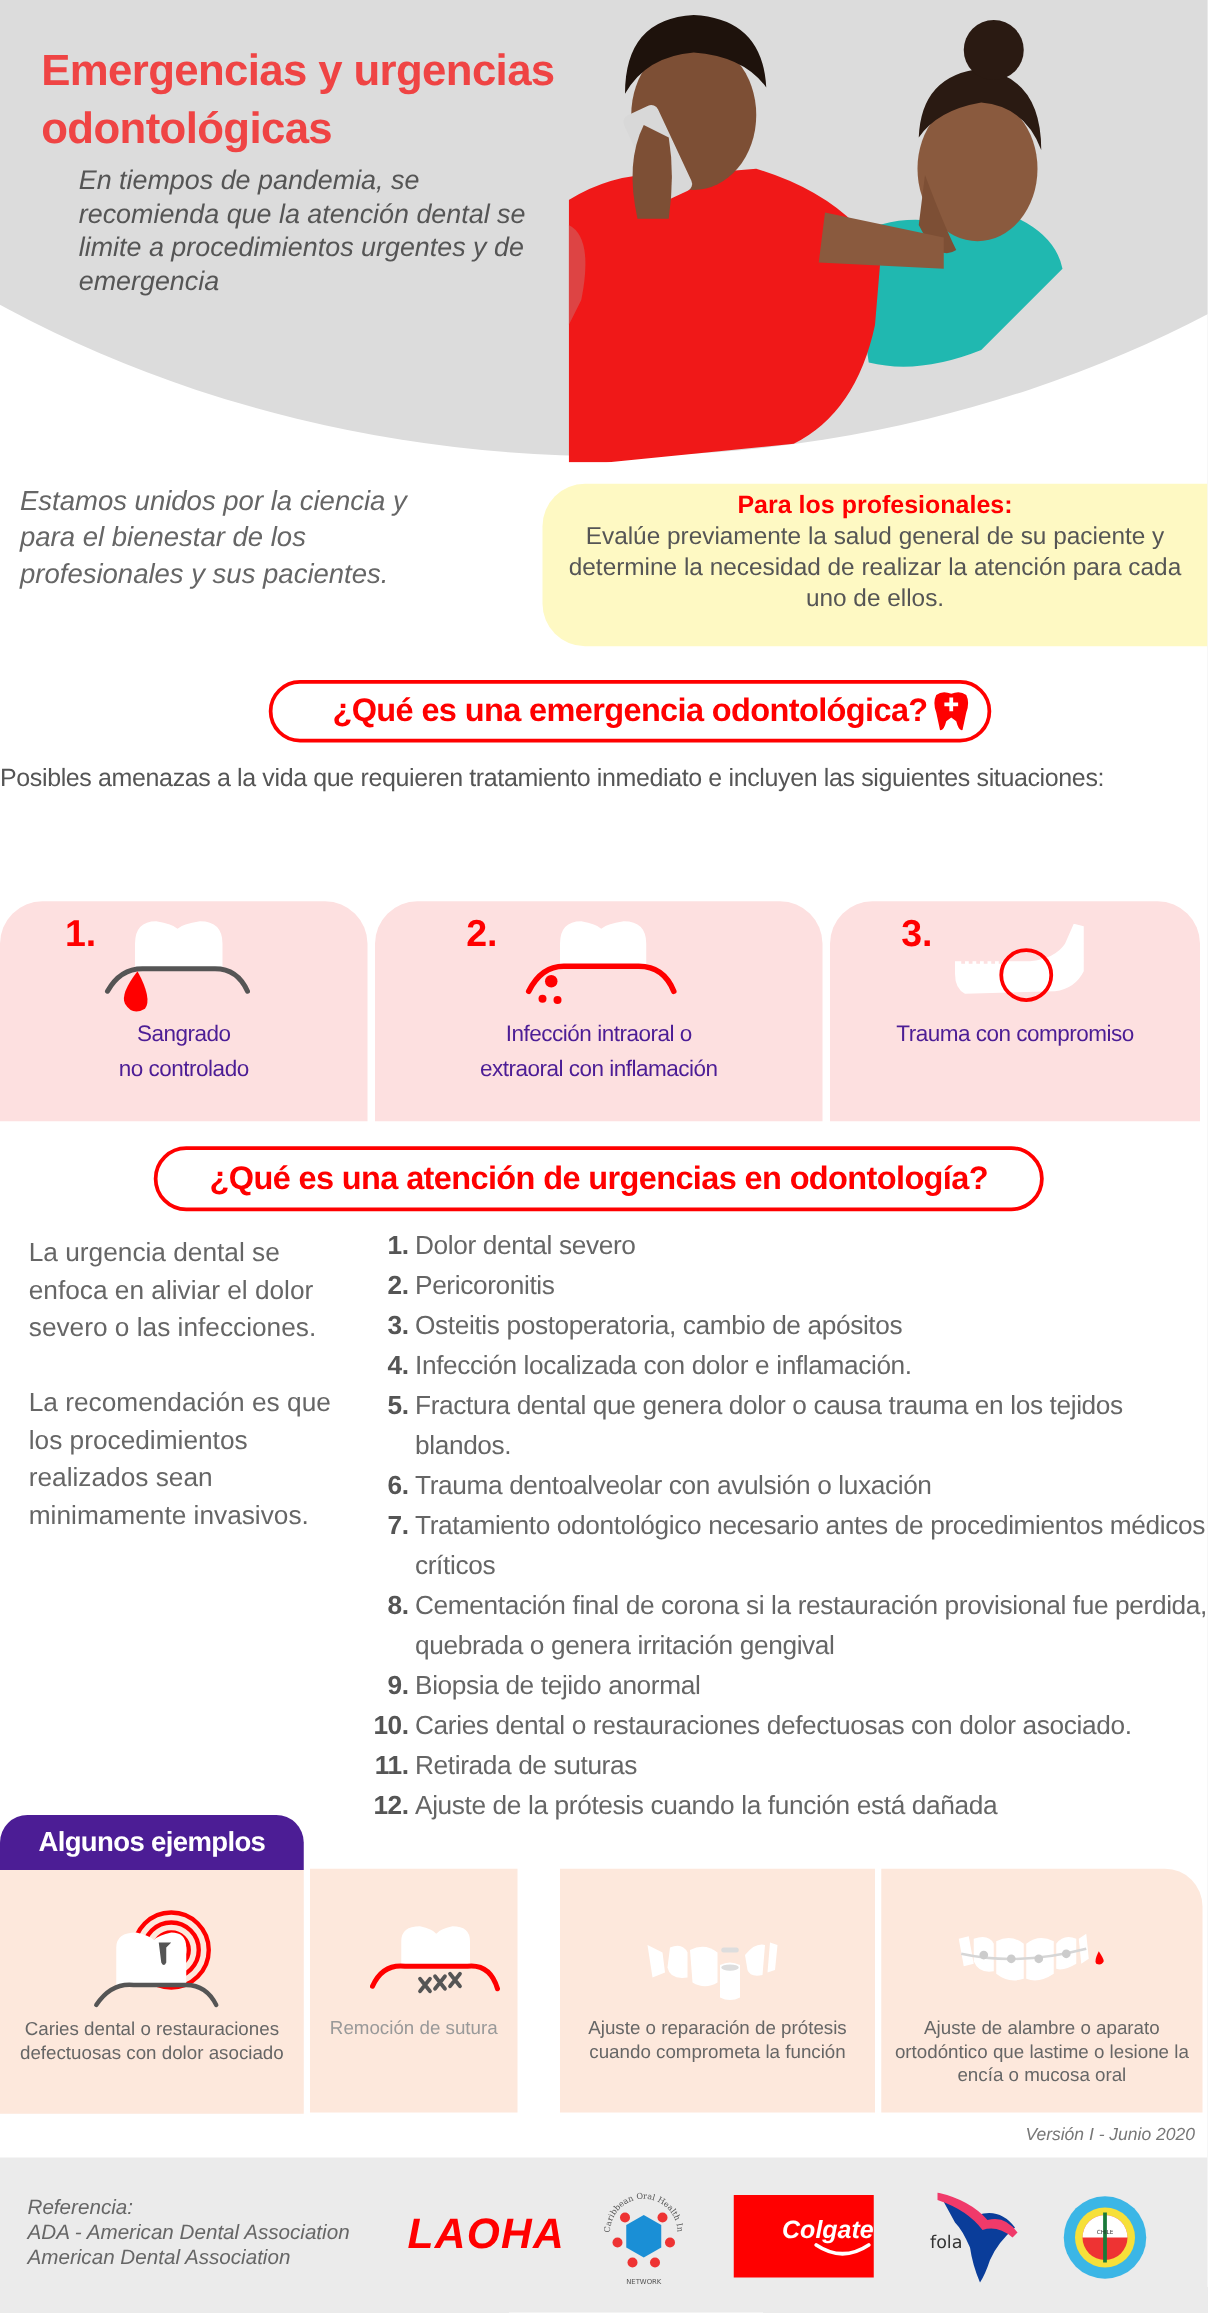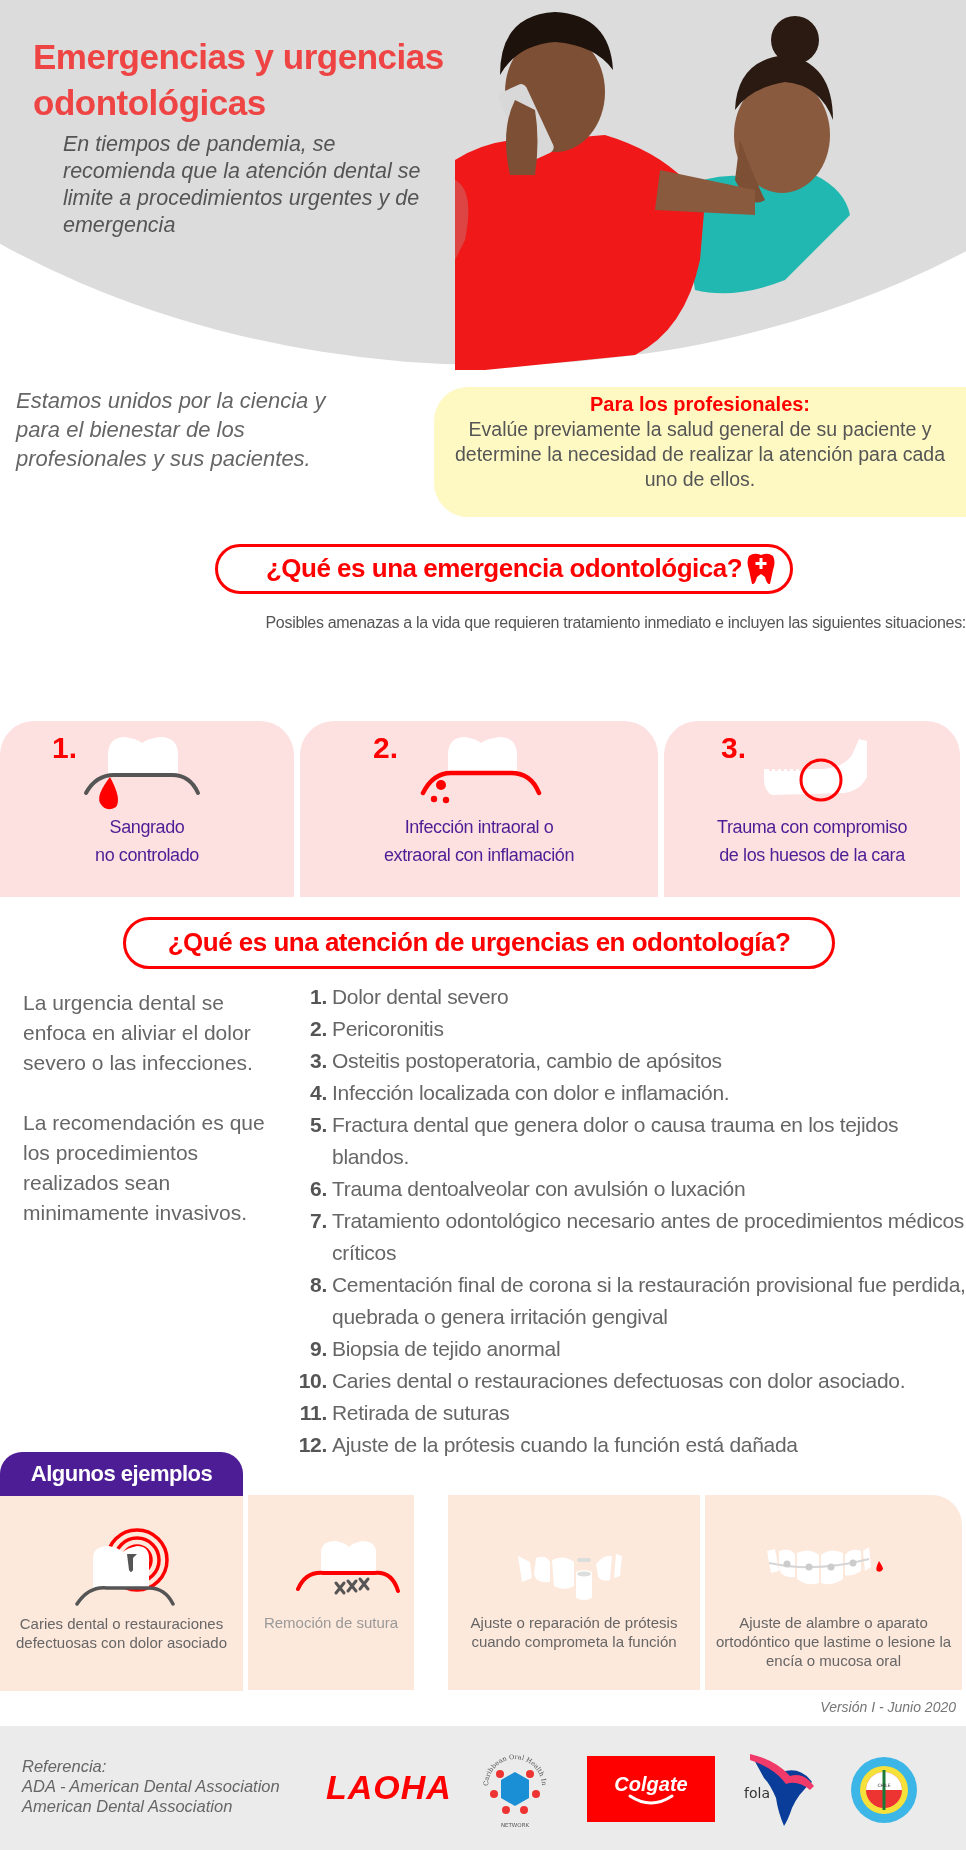--- a/index.html
+++ b/index.html
@@ -19,21 +19,21 @@
 #prof-box{left:434px;top:387px;width:532px;height:130px;background:#fef9c3;border-radius:34px 0 0 34px;text-align:center;padding-top:5px}
 #prof-box .h{color:#f00;font-weight:bold;font-size:20px;line-height:25px}
 #prof-box .t{font-size:19.5px;line-height:25px;color:#555;padding:0 20px}
 
 
 .pill{position:absolute;border:3.5px solid #f00;border-radius:26px;color:#f00;font-weight:bold;text-align:center;background:#fff}
 #pill1{left:215px;top:544px;width:578px;height:50px;font-size:26px;line-height:43px;letter-spacing:-0.5px}
 #pill1 .tooth{position:absolute;right:14px;top:5px;width:30px;height:34px}
 #pill2{left:123px;top:917px;width:712px;height:52px;font-size:26px;line-height:45px;letter-spacing:-0.5px}
 
-#posibles{left:0;top:609px;width:966px;text-align:right;font-size:16px;line-height:28px;color:#555;letter-spacing:-0.3px}
+#posibles{left:0;top:609px;width:966px;text-align:left;font-size:20px;line-height:28px;color:#555;letter-spacing:-0.3px}
 
 
 .ecard{position:absolute;top:721px;height:176px;background:#fde0e0;border-radius:34px 34px 0 0;text-align:center}
 #ec1{left:0;width:294px}
 #ec2{left:300px;width:358px}
 #ec3{left:664px;width:296px}
 .ecard .num{position:absolute;top:10px;font-size:30px;font-weight:bold;color:#f00}
 .ecard .lbl{position:absolute;left:0;right:0;top:92px;font-size:18px;line-height:28px;color:#4c1d95;letter-spacing:-0.4px}
 .ecard svg{position:absolute}
 
@@ -55,21 +55,21 @@
 .xcard .lbl{position:absolute;left:0;right:0;top:118px;text-align:center;font-size:15px;line-height:19px;color:#666;padding:0 8px}
 .xcard svg{position:absolute}
 #xc2 .lbl{color:#999}
 
 #version{right:10px;top:1699px;font-size:14px;font-style:italic;color:#777}
 
 
 #footer{left:0;top:1726px;width:966px;height:124px;background:#ebebeb}
 #ref{left:22px;top:1756px;font-size:16.5px;line-height:20px;font-style:italic;color:#666}
 #laoha{left:326px;top:1768px;font-size:34px;font-weight:bold;font-style:italic;color:#f00;letter-spacing:1px}
-#colgate{left:587px;top:1756px;width:128px;height:66px;background:#f00;color:#fff;text-align:center}
+#colgate{left:587px;top:1756px;width:112px;height:66px;background:#f00;color:#fff;text-align:right}
 #colgate .w{font-size:20px;font-weight:bold;font-style:italic;line-height:20px;padding-top:18px}
 </style>
 </head>
 <body>
 
 <div id="hero" class="abs">
   <div class="bg"></div>
   <div class="title">
     <div>Emergencias y urgencias</div>
     <div>odontológicas</div>
@@ -147,21 +147,20 @@
         <rect x="11" y="24" width="3" height="8"></rect>
         <rect x="17" y="24" width="3" height="8"></rect>
         <rect x="23" y="24" width="3" height="8"></rect>
         <rect x="29" y="24" width="3" height="8"></rect>
         <rect x="35" y="24" width="3" height="8"></rect>
       </g>
     <circle cx="57" cy="41" r="20" stroke="#f00" stroke-width="3" fill="none"></circle>
   </svg>
   <div class="lbl">
     <div>Trauma con compromiso</div>
-    <div>de los huesos de la cara</div>
   </div>
 </div>
 
 <div id="pill2" class="pill">
   <span>¿Qué es una atención de urgencias en odontología?</span>
 </div>
 
 <div id="urg-left" class="abs">
   <p>La urgencia  dental se enfoca en aliviar el dolor severo o las infecciones.</p>
   <p>La recomendación es que los procedimientos realizados sean minimamente invasivos.</p>

